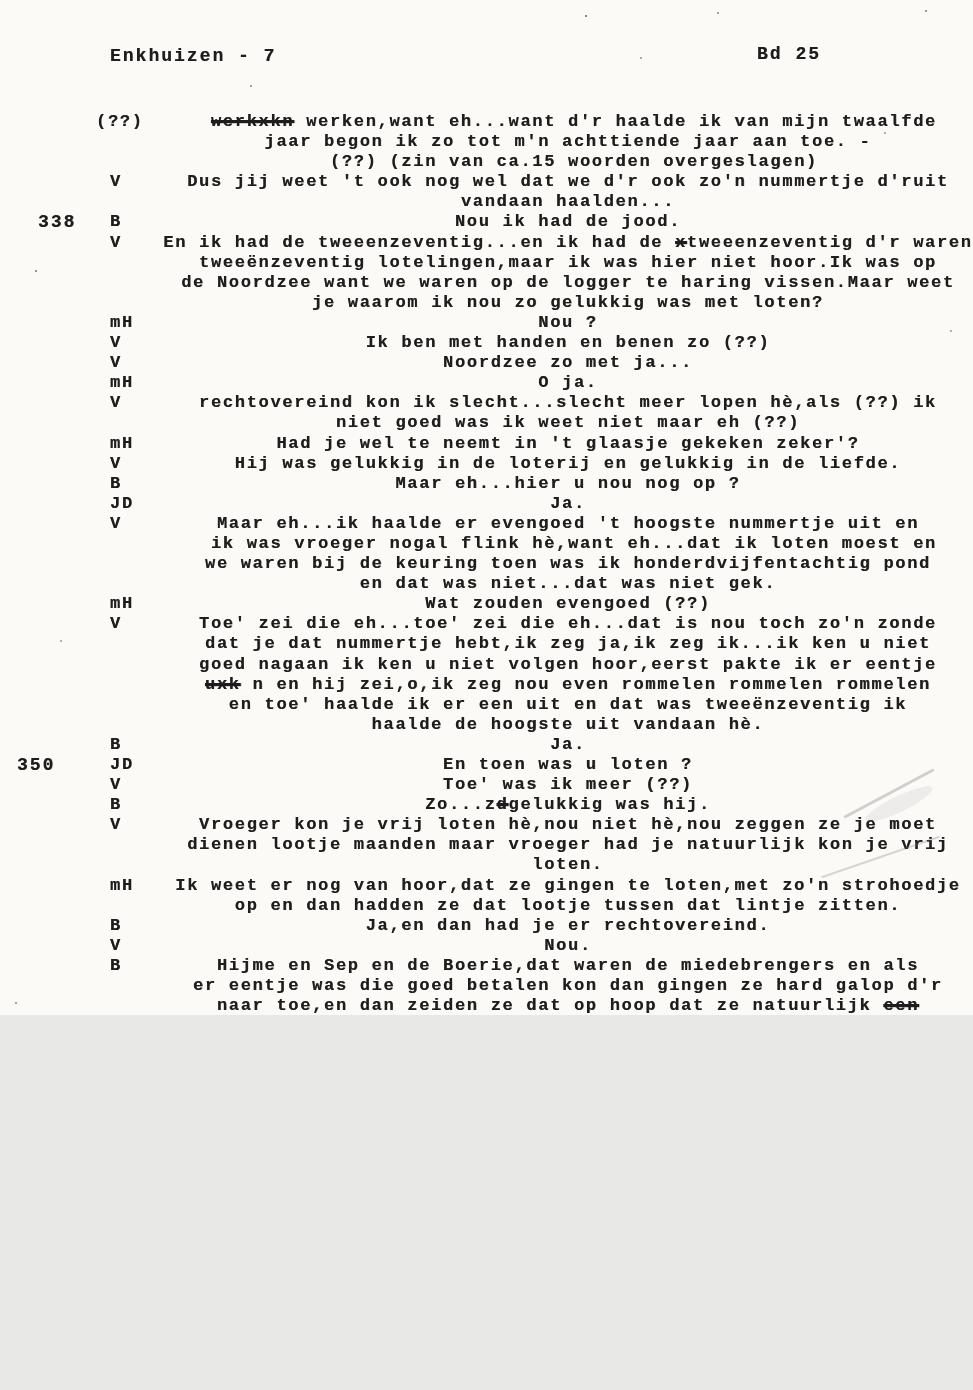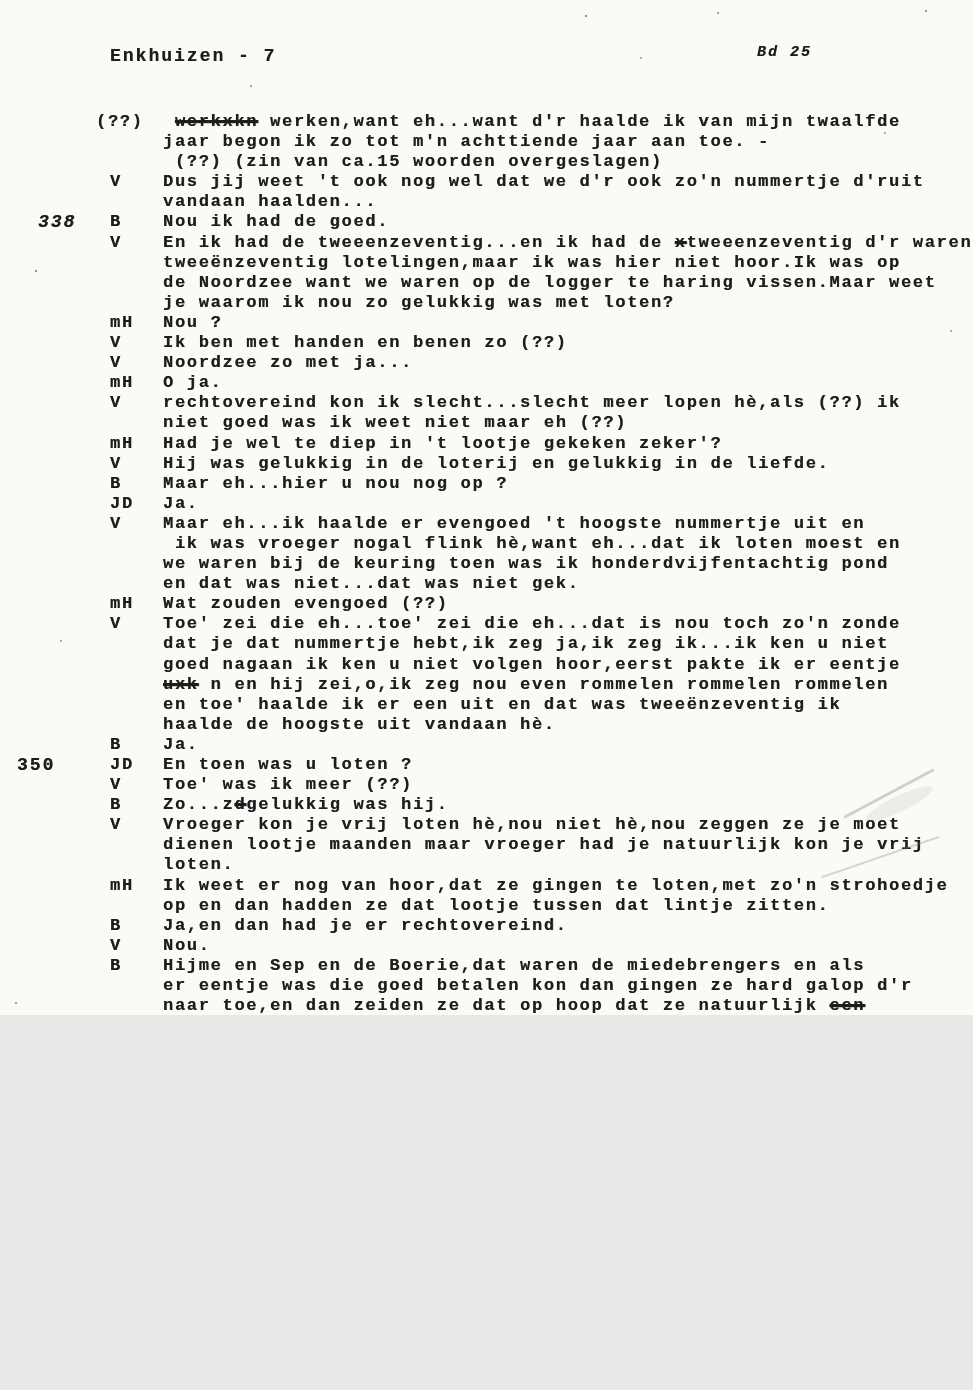--- a/index.html
+++ b/index.html
@@ -2,29 +2,29 @@
 <html><head>
 <meta charset="utf-8">
 <style>
   html,body{margin:0;padding:0;background:#e8e8e6;}
   .page{
     position:relative;width:973px;height:1015px;background:#fbfaf7;overflow:hidden;
     font-family:"Liberation Mono","DejaVu Sans Mono",monospace;font-weight:700;color:#1d1d1d;
     text-shadow:0.3px 0.3px 0 rgba(25,25,25,0.65);
   }
   .header-left{position:absolute;left:110px;top:46px;font-size:18px;letter-spacing:2px;white-space:pre;}
-  .header-right{position:absolute;left:757px;top:44px;font-size:15px;letter-spacing:2px;white-space:pre;font-style:italic;}
+  .header-right{position:absolute;left:757px;top:44px;font-size:18px;letter-spacing:2px;white-space:pre;}
   .mnum{position:absolute;font-size:18px;letter-spacing:2px;}
-  .m338{left:38px;top:212px;font-style:italic;}
+  .m338{left:38px;top:212px;}
   .m350{left:17px;top:755px;}
   .dialogue{position:absolute;left:110px;top:112px;width:863px;}
   .row{display:flex;align-items:flex-start;}
   .spk{flex:0 0 53px;font-size:17px;line-height:20.1px;letter-spacing:1.7px;white-space:pre;}
   .spk.wide{margin-left:-14px;flex-basis:67px;}
-  .txt{flex:1 1 auto;font-size:17px;line-height:20.1px;letter-spacing:1.7px;white-space:pre;min-width:0;}
+  .txt{flex:1 1 auto;font-size:17px;line-height:20.1px;letter-spacing:1.7px;white-space:pre;min-width:0;text-align:center;}
   s{text-decoration-line:line-through;text-decoration-thickness:2.5px;}
   .smudge{position:absolute;pointer-events:none;}
   .s1{left:838px;top:792px;width:102px;height:3px;background:rgba(110,110,110,.30);transform:rotate(-28deg);border-radius:2px;}
   .s2{left:818px;top:856px;width:125px;height:2px;background:rgba(120,120,120,.28);transform:rotate(-19deg);border-radius:2px;}
   .s3{left:862px;top:796px;width:74px;height:16px;background:rgba(140,140,140,.12);transform:rotate(-26deg);border-radius:50%;}
   .speckle{position:absolute;left:0;top:0;width:2px;height:2px;background:transparent;pointer-events:none;
     box-shadow:585px 15px 0 rgba(0,0,0,.45),925px 10px 0 rgba(0,0,0,.40),717px 12px 0 rgba(0,0,0,.35),
     250px 85px 0 rgba(0,0,0,.35),884px 132px 0 rgba(0,0,0,.30),35px 270px 0 rgba(0,0,0,.40),
     950px 330px 0 rgba(0,0,0,.30),640px 57px 0 rgba(0,0,0,.30),15px 1002px 0 rgba(0,0,0,.35),
     500px 1200px 0 rgba(0,0,0,.30),880px 1102px 0 rgba(0,0,0,.25),120px 1332px 0 rgba(0,0,0,.30),
@@ -46,21 +46,21 @@
 jaar begon ik zo tot m'n achttiende jaar aan toe. -
  (??) (zin van ca.15 woorden overgeslagen)</div>
       </div>
       <div class="row">
         <span class="spk">V</span>
         <div class="txt">Dus jij weet 't ook nog wel dat we d'r ook zo'n nummertje d'ruit
 vandaan haalden...</div>
       </div>
       <div class="row">
         <span class="spk">B</span>
-        <div class="txt">Nou ik had de goed.</div>
+        <div class="txt">Nou ik had de jood.</div>
       </div>
       <div class="row">
         <span class="spk">V</span>
         <div class="txt">En ik had de tweeenzeventig...en ik had de <s>x</s>tweeenzeventig d'r waren
 tweeënzeventig lotelingen,maar ik was hier niet hoor.Ik was op
 de Noordzee want we waren op de logger te haring vissen.Maar weet
 je waarom ik nou zo gelukkig was met loten?</div>
       </div>
       <div class="row">
         <span class="spk">mH</span>
@@ -78,21 +78,21 @@
         <span class="spk">mH</span>
         <div class="txt">O ja.</div>
       </div>
       <div class="row">
         <span class="spk">V</span>
         <div class="txt">rechtovereind kon ik slecht...slecht meer lopen hè,als (??) ik
 niet goed was ik weet niet maar eh (??)</div>
       </div>
       <div class="row">
         <span class="spk">mH</span>
-        <div class="txt">Had je wel te diep in 't lootje gekeken zeker'?</div>
+        <div class="txt">Had je wel te neemt in 't glaasje gekeken zeker'?</div>
       </div>
       <div class="row">
         <span class="spk">V</span>
         <div class="txt">Hij was gelukkig in de loterij en gelukkig in de liefde.</div>
       </div>
       <div class="row">
         <span class="spk">B</span>
         <div class="txt">Maar eh...hier u nou nog op ?</div>
       </div>
       <div class="row">

